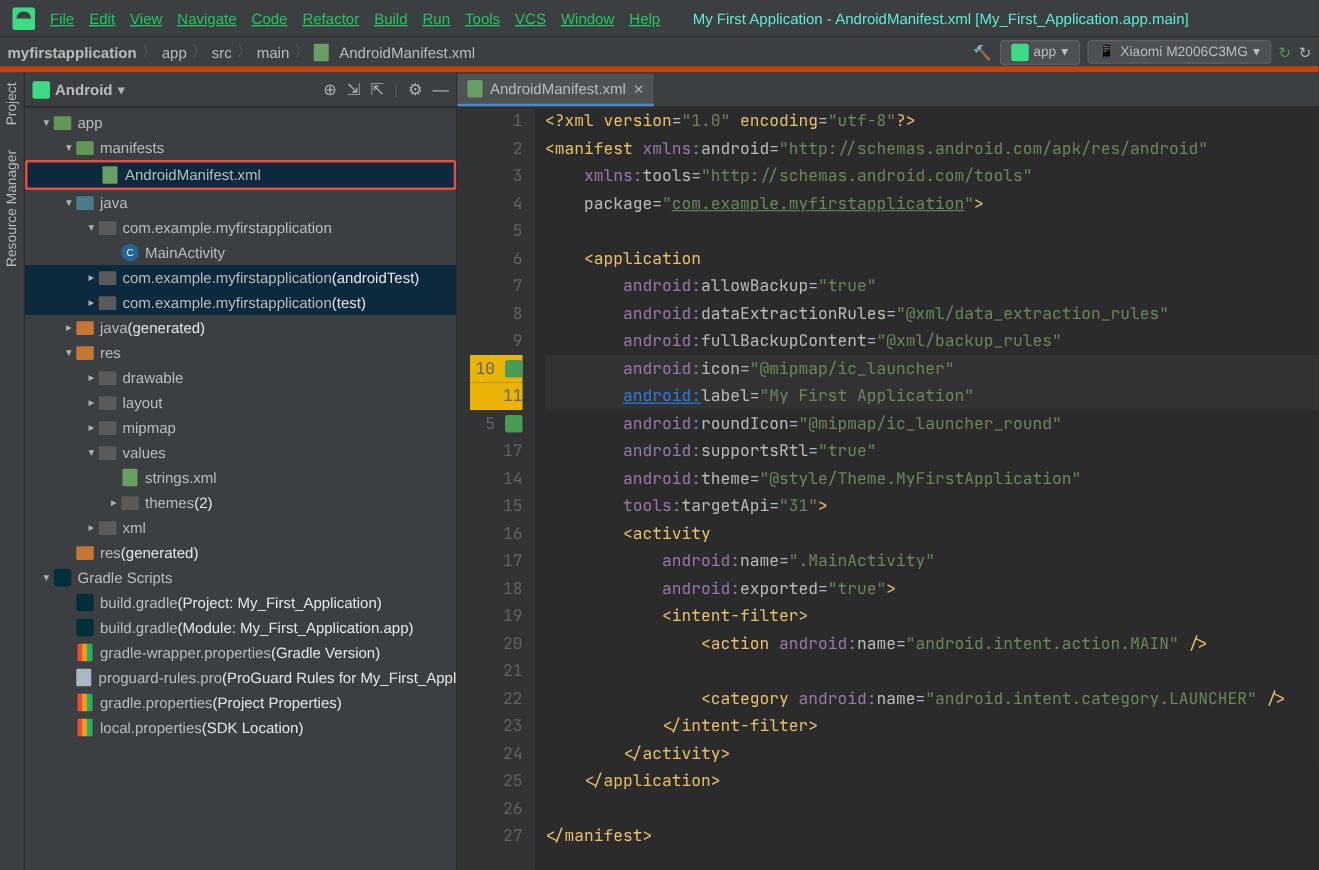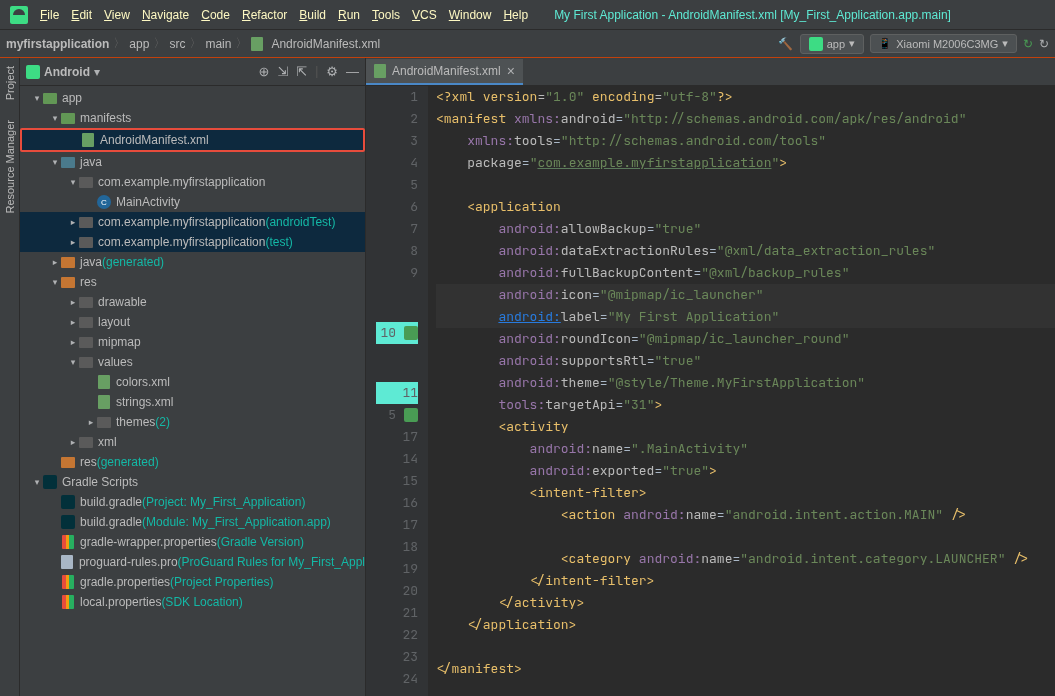--- a/index.html
+++ b/index.html
@@ -1,23 +1,23 @@
 <!DOCTYPE html>
 <html><head>
 <meta charset="utf-8">
 <style>
 * { margin: 0; padding: 0; box-sizing: border-box; }
 body { font-family: "Segoe UI", sans-serif; font-size: 12px; background: #3c3f41; color: #bbbbbb; width: 1055px; height: 696px; overflow: hidden; }
 .menubar { display: flex; align-items: center; height: 30px; background: #3c3f41; border-bottom: 1px solid #2b2b2b; padding: 0 4px; }
 .logo { width: 18px; height: 18px; margin: 0 6px; background: #3ddc84; border-radius: 2px; position: relative; }
 .logo::before { content:""; position:absolute; inset:3px; border-radius:50% 50% 0 0; background:#3ddc84; border-top:6px solid #3c3f41;}
-.menu-item { padding: 4px 6px; color: #fef9c3; cursor: pointer; }
+.menu-item { padding: 4px 6px; color: #22c55e; cursor: pointer; text-decoration: underline; }
 .menu-item u { text-decoration: underline; }
 .title { margin-left: 20px; color: #5eead4; font-size: 12px; }
-.navbar { display: flex; align-items: center; height: 28px; background: #3c3f41; border-bottom: 1px solid #c2410c; padding: 0 6px; justify-content: space-between;}
+.navbar { display: flex; align-items: center; height: 28px; background: #3c3f41; border-bottom: 5px solid #c2410c; padding: 0 6px; justify-content: space-between;}
 .bc { display: flex; align-items: center; gap: 4px; }
 .bc span { color: #bbbbbb; }
 .bc .sep { color: #666; }
 .nav-right { display:flex; align-items:center; gap:6px; }
 .dropdown { background: #4c5052; border: 1px solid #5e6060; padding: 2px 8px; border-radius: 3px; display:flex; align-items:center; gap:4px; font-size:11px;}
 .body { display: flex; height: calc(100% - 58px); }
 .left-rail { width: 20px; background: #3c3f41; border-right: 1px solid #2b2b2b; display:flex; flex-direction:column; align-items:center; }
 .rail-tab { writing-mode: vertical-rl; transform: rotate(180deg); padding: 8px 2px; font-size: 11px; color:#bbbbbb; cursor:pointer;}
 .project-panel { width: 346px; background: #3c3f41; border-right: 1px solid #2b2b2b; display:flex; flex-direction:column;}
 .panel-header { display:flex; align-items:center; height:28px; padding:0 6px; background:#3c3f41; border-bottom:1px solid #2b2b2b; justify-content:space-between;}
@@ -34,29 +34,29 @@
 .icon-folder.green { background:#629755;}
 .icon-folder.blue { background:#4a7a8c;}
 .icon-folder.orange { background:#c57633;}
 .icon-folder.dark { background:#5a5a5a;}
 .icon-file { width:12px; height:14px; background:#a9b7c6; border-radius:1px;}
 .icon-xml { width:12px; height:14px; background:#689f63; border-radius:1px; position:relative;}
 .icon-c { width:14px; height:14px; background:#226699; border-radius:50%; color:#fff; font-size:8px; display:flex; align-items:center; justify-content:center;}
 .icon-gradle { width:14px; height:14px; background:#02303a; border-radius:2px;}
 .icon-prop { width:12px; height:14px; background:linear-gradient(90deg,#e74c3c 30%,#f39c12 30% 60%,#27ae60 60%); border-radius:1px;}
 .ti-label { color:#bbbbbb;}
-.ti-label.dim { color:#14b8a6;}
+.ti-label.dim { color:#e5e5e5;}
 .editor { flex:1; display:flex; flex-direction:column; background:#2b2b2b;}
 .tab-bar { height:28px; background:#3c3f41; border-bottom:1px solid #2b2b2b; display:flex; align-items:flex-end;}
 .tab { height:26px; background:#4e5254; border-bottom:2px solid #4a88c7; padding:0 8px; display:flex; align-items:center; gap:6px; font-size:12px; color:#bbbbbb;}
 .tab .close { color:#afb1b3; cursor:pointer; font-size:14px;}
 .code-area { flex:1; display:flex; overflow:auto; font-family:"JetBrains Mono","Consolas",monospace; font-size:13px; line-height:22px;}
 .gutter { background:#313335; color:#606366; text-align:right; padding:0 10px 0 10px; user-select:none;}
 .gutter-line { height:22px; display:flex; align-items:center; justify-content:flex-end; gap:4px;}
-.gutter-line.hl { background:#5eead4;margin-top:38px;}
+.gutter-line.hl { background:#eab308;}
 .gut-num { min-width:20px; text-align:right;}
 .gut-icon { width:14px; height:14px; background:#499c54; border-radius:2px; margin-left:4px;}
 .code { flex:1; padding-left:8px; color:#a9b7c6; white-space:pre;}
 .code-line { height:22px;}
 .code-line.hl { background:#323232;}
 .c-tag { color:#e8bf6a;}
 .c-attr-ns { color:#9876aa;text-align:center;}
 .c-attr { color:#bababa;}
 .c-val { color:#6a8759;}
 .c-underline { text-decoration:underline; text-decoration-color:#5c7a5c;}
@@ -225,27 +225,20 @@
           <span class="ti-icon">
             <span class="icon-folder dark"></span>
           </span>
           <span class="ti-label">values</span>
         </div>
         <div class="tree-item" style="padding-left: 66px;">
           <span class="ti-arrow none">▸</span>
           <span class="ti-icon">
             <span class="icon-xml"></span>
           </span>
-          <span class="ti-label">colors.xml</span>
-        </div>
-        <div class="tree-item" style="padding-left: 66px;">
-          <span class="ti-arrow none">▸</span>
-          <span class="ti-icon">
-            <span class="icon-xml"></span>
-          </span>
           <span class="ti-label">strings.xml</span>
         </div>
         <div class="tree-item" style="padding-left: 66px;">
           <span class="ti-arrow">▸</span>
           <span class="ti-icon">
             <span class="icon-folder dark"></span>
           </span>
           <span class="ti-label">themes</span>
           <span class="ti-label dim"> (2)</span>
         </div>

